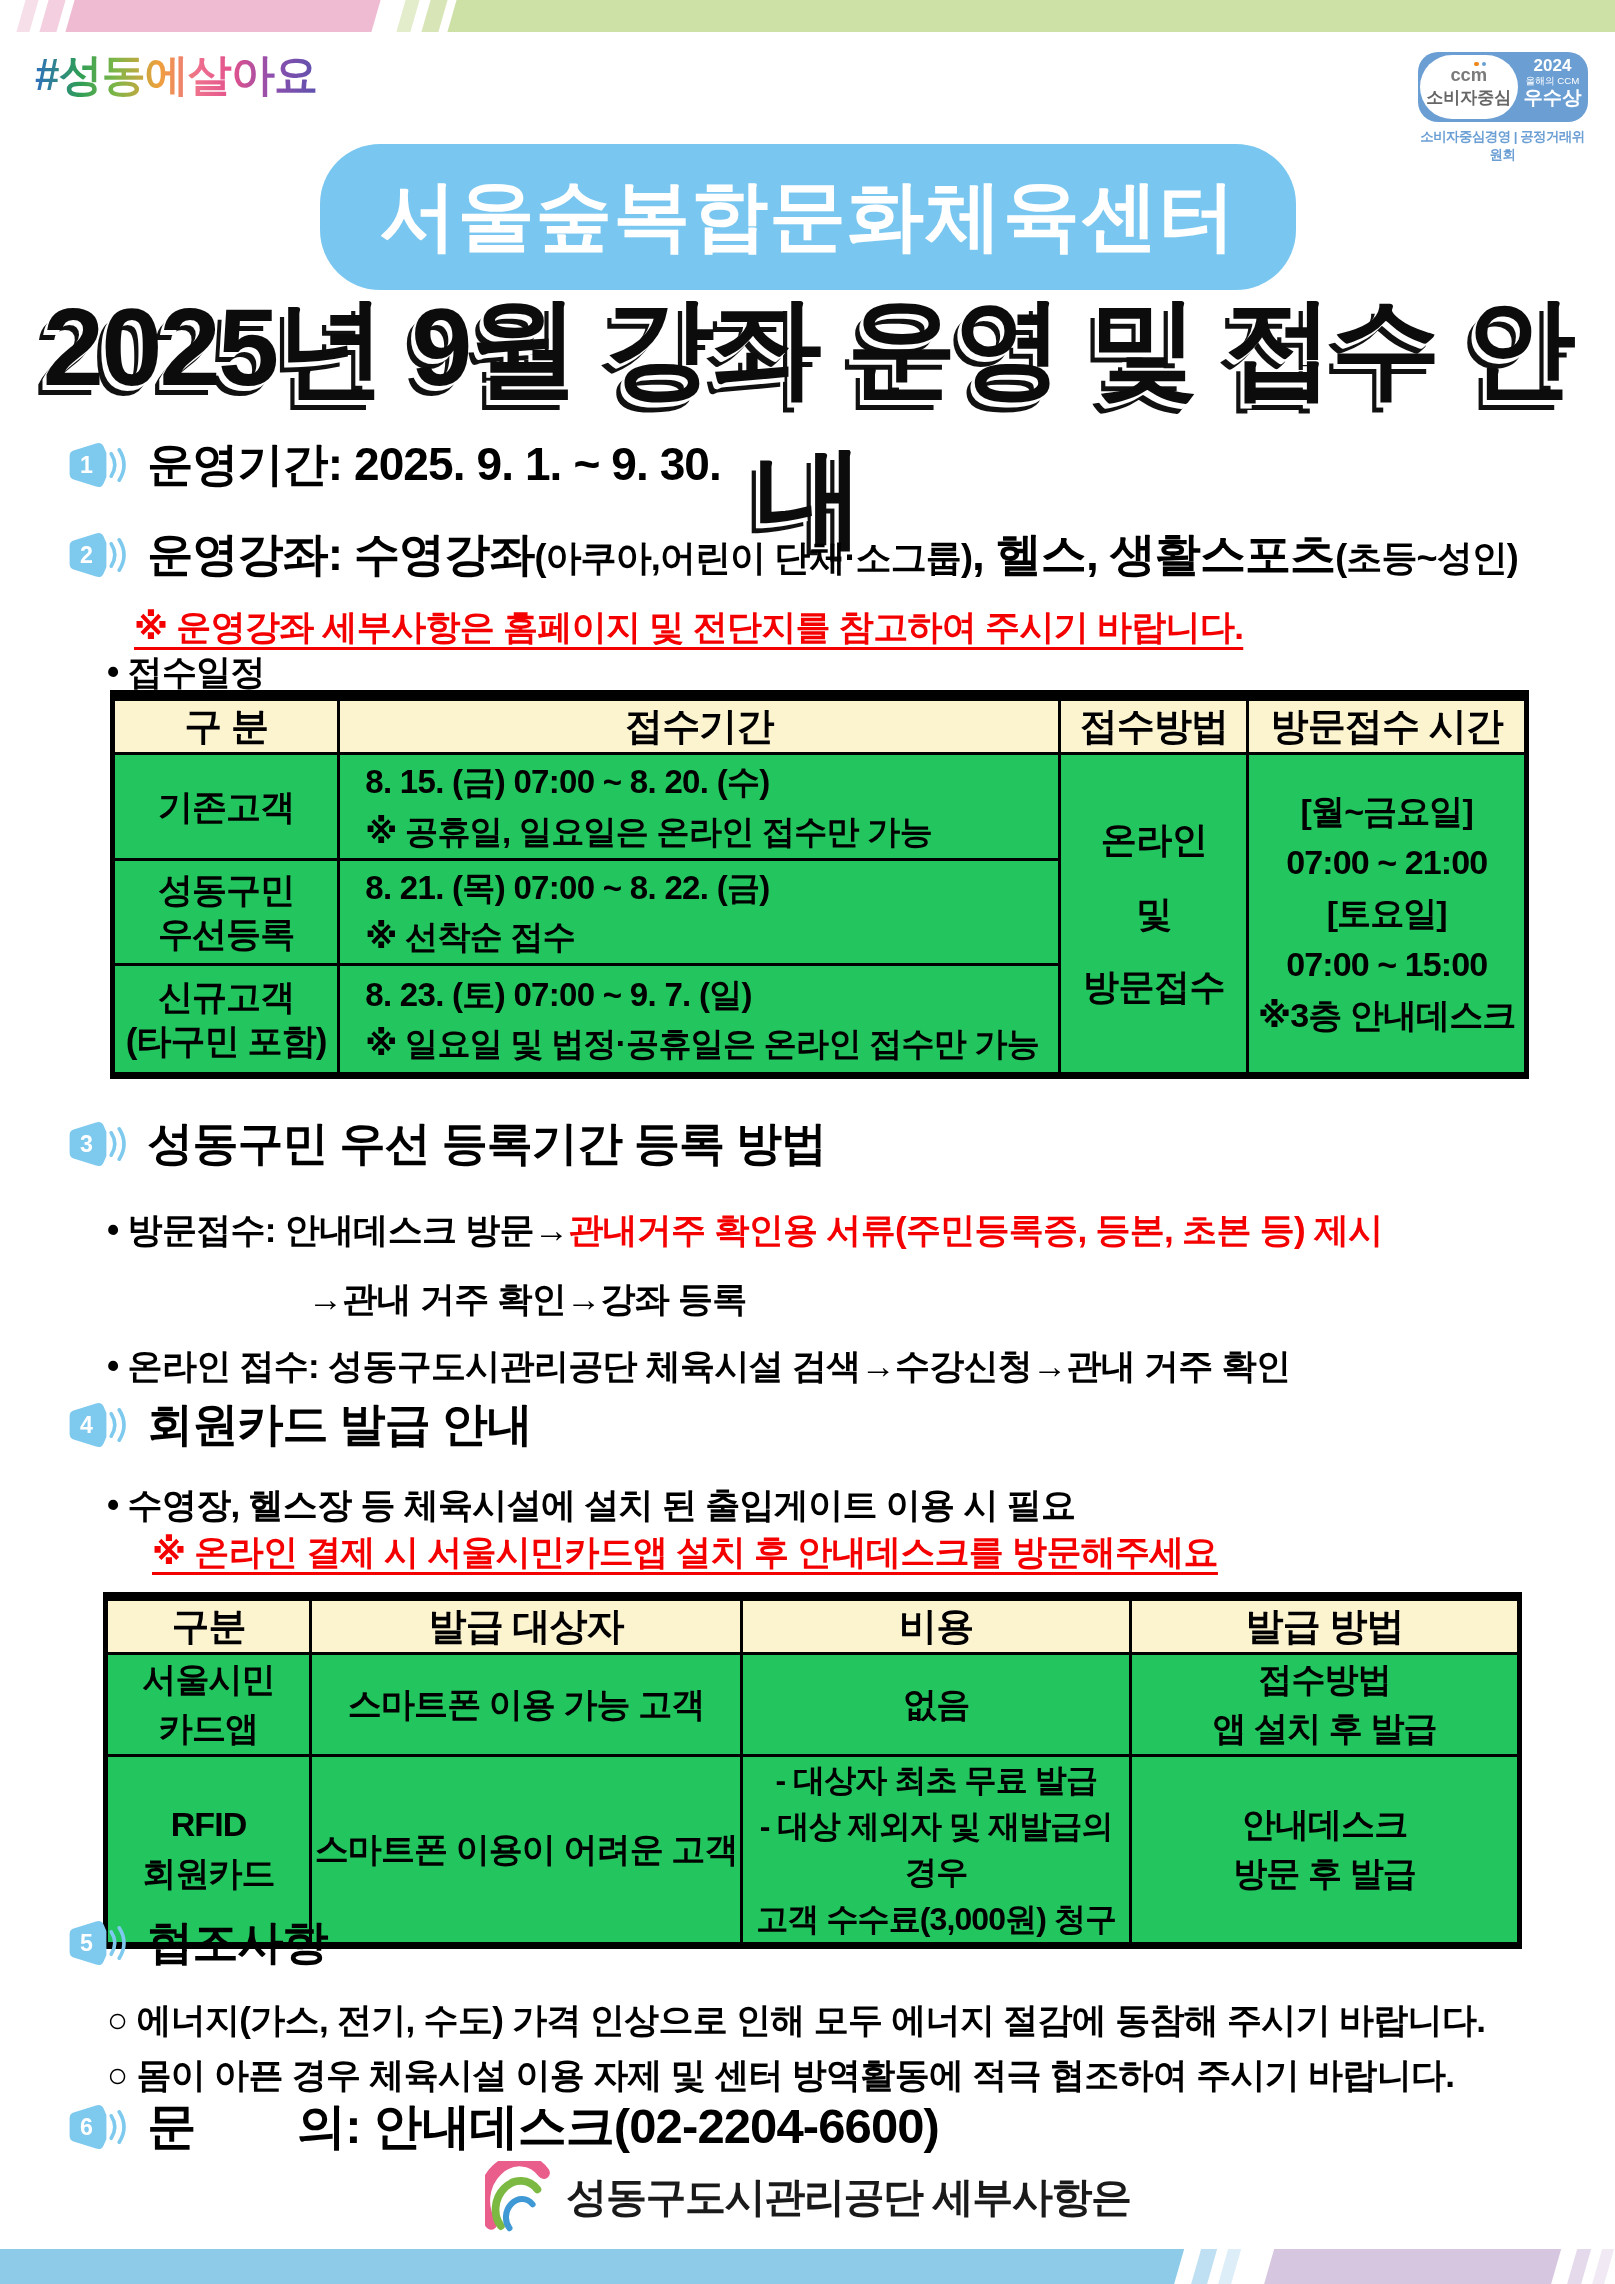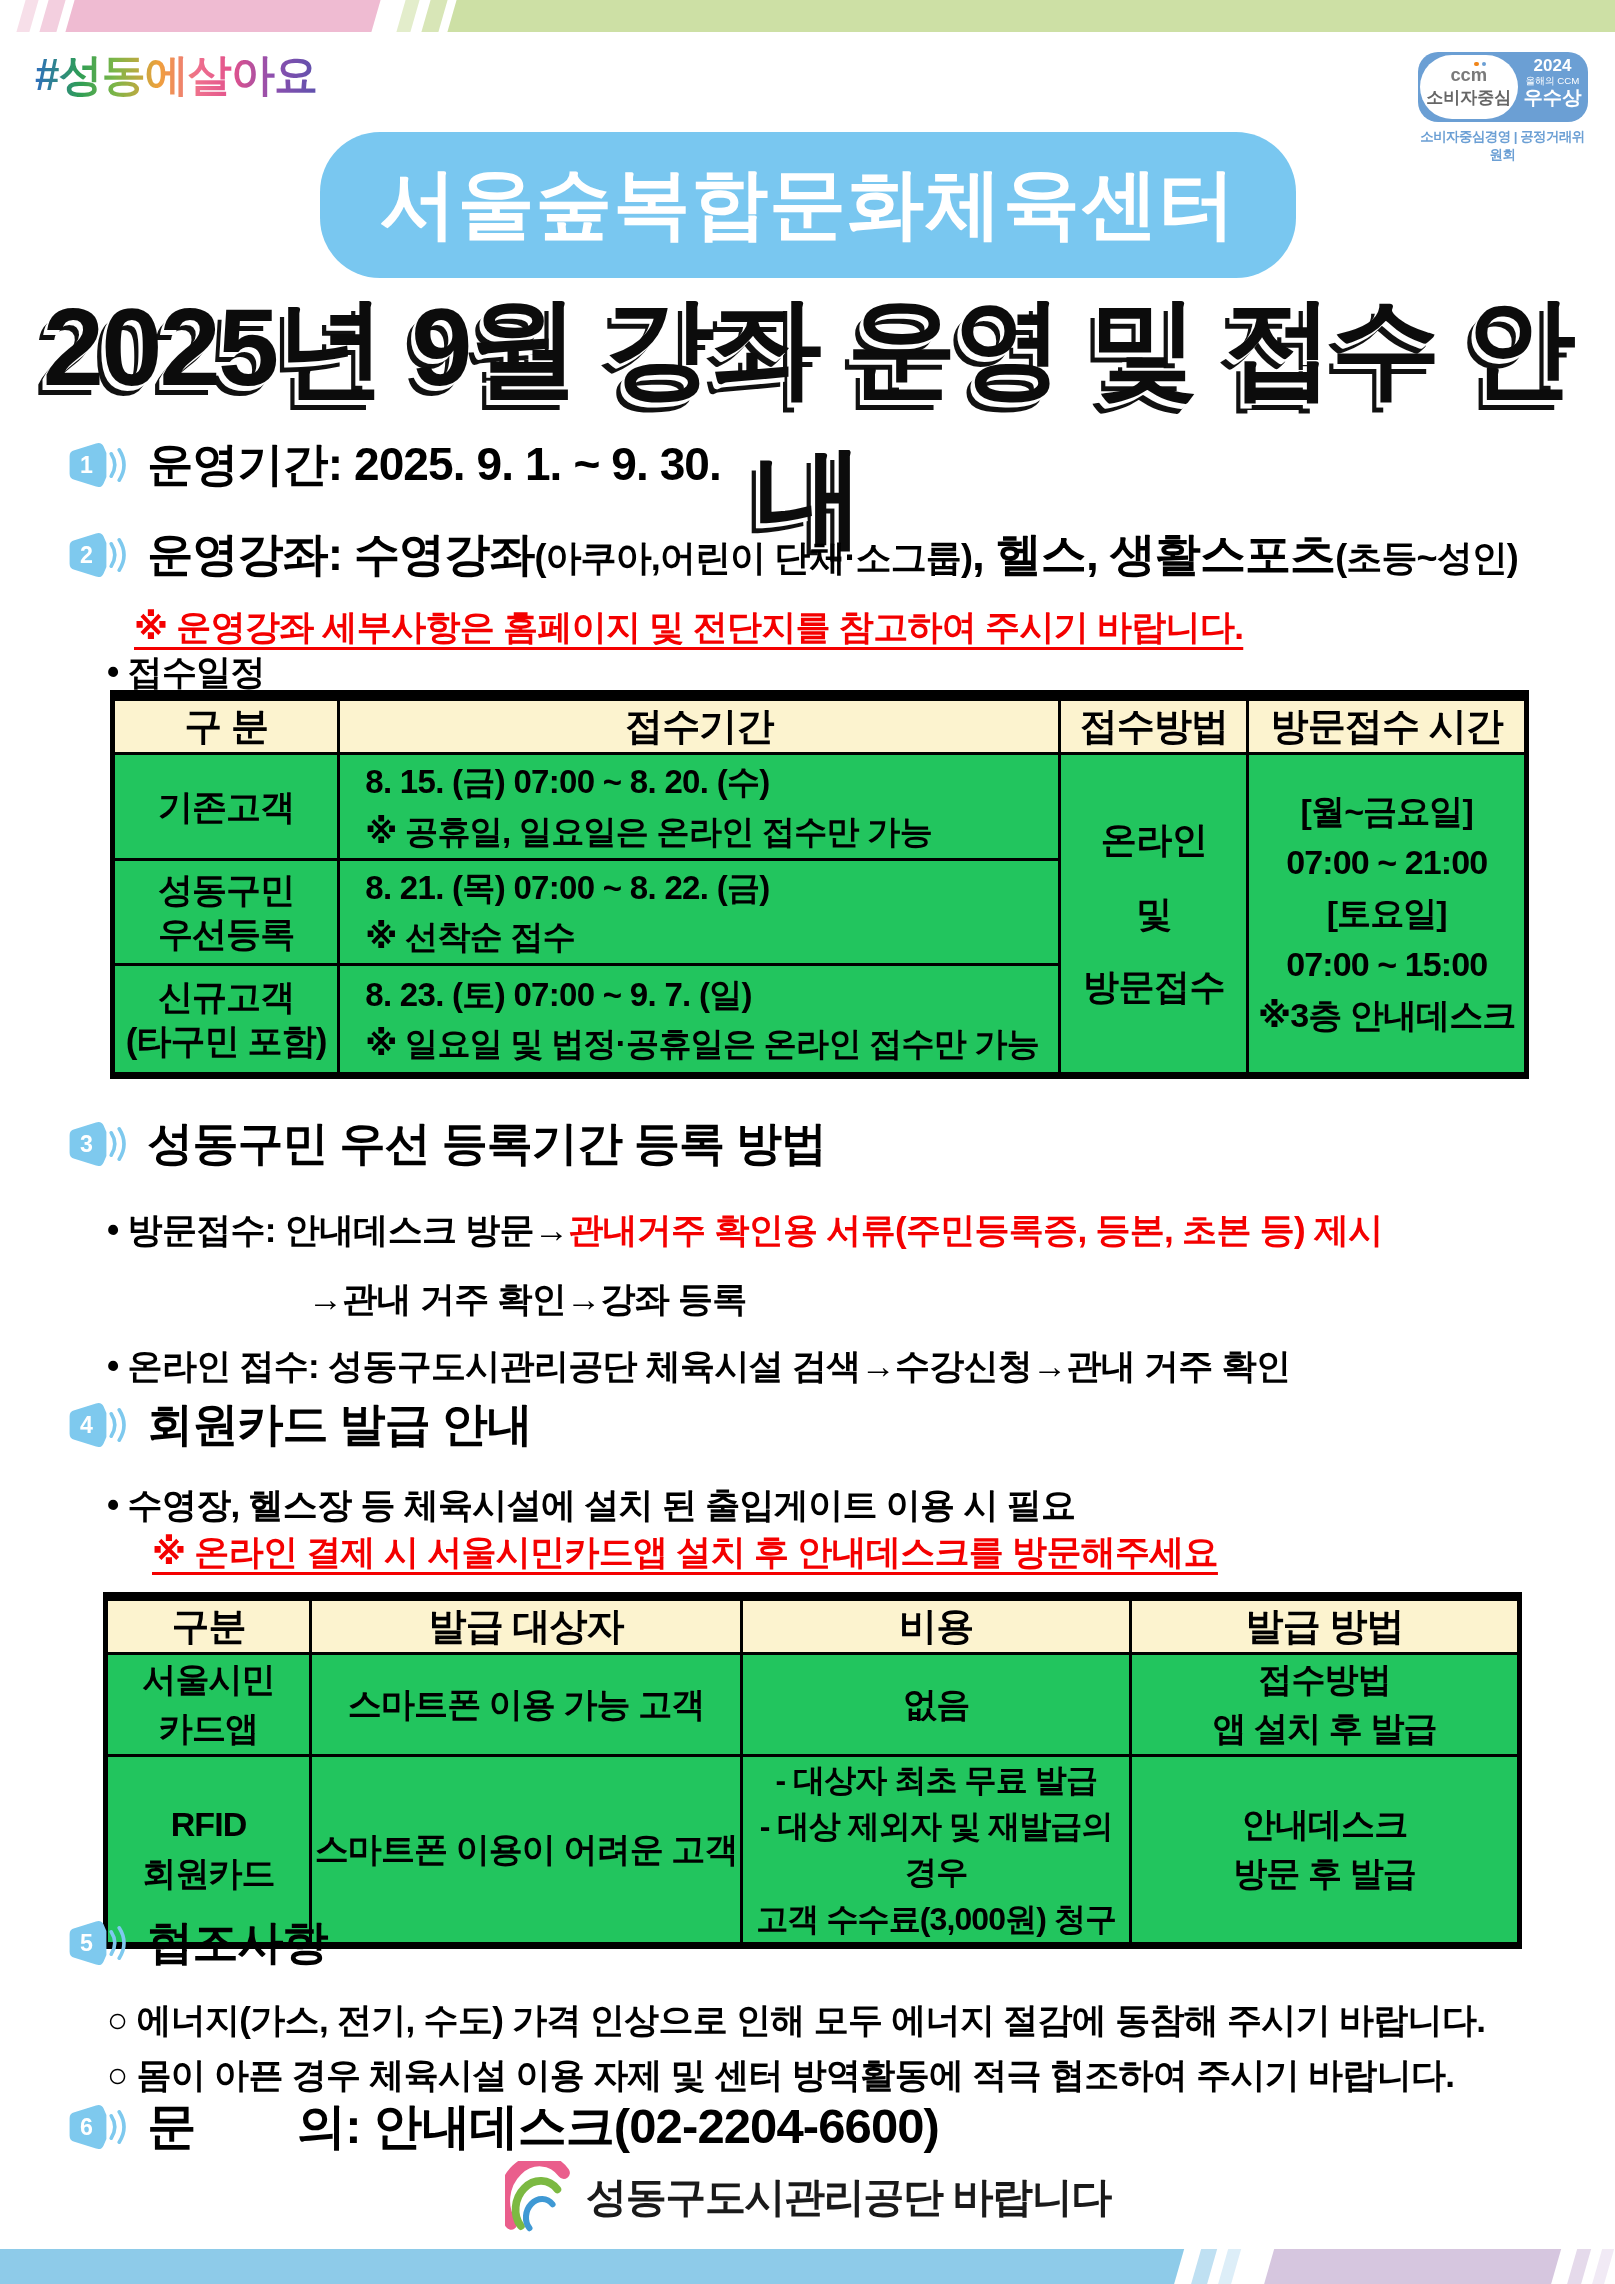--- a/index.html
+++ b/index.html
@@ -29,21 +29,21 @@
   .ccm-dot1{ right:8.3px; background:#f08519; }
   .ccm-dot2{ right:0.9px;  background:#6b9fd4; }
   .ccm-label { font-size:17px; font-weight:800; color:#666666; margin-top:1.8px; }
   .ccm-right { position:absolute; left:103px; top:4.6px; width:64px; text-align:center; color:#ffffff; }
   .ccm-year { font-size:17px; font-weight:800; line-height:1.1; }
   .ccm-line1 { font-size:9.7px; font-weight:400; line-height:1.25; }
   .ccm-line2 { font-size:19.3px; font-weight:800; line-height:1.15; }
   .ccm-caption { margin-top:6.4px; text-align:center; font-size:13.4px; font-weight:700; color:#6b9fd4; letter-spacing:-0.5px; }
 
   
-  .banner { position:absolute; top:132px; left:0; right:0; margin:0 auto; width:fit-content;
+  .banner { position:absolute; top:132px; left:0; right:0; margin:12px auto; width:fit-content;
             background:#79c7f0; color:#ffffff; border-radius:60px;
             font-size:77px; font-weight:900; letter-spacing:0.9px; padding:21px 60px;text-align:right; }
   .main-title { position:absolute; top:274px; width:100%; text-align:center;
                 font-size:110px; font-weight:900; letter-spacing:-2.8px; color:#0c0c0c;
                 text-shadow:-4.1px 5px 0 #ffffff, -8.3px 10px 0 #111111; }
 
   
   .sec { position:absolute; display:flex; align-items:center; gap:19.3px; }
   .sec-icon { width:64px; height:54px; flex:0 0 auto; }
   .sec-head { font-size:46px; font-weight:800; color:#000000; letter-spacing:-0.9px; }
@@ -260,21 +260,21 @@
   </div>
 
   <div class="footer">
     <svg width="69" height="72" viewBox="0 0 120 130">
       <g transform="rotate(14 60 65)">
         <path d="M22 124 A52 60 0 0 1 92 12" stroke="#ea5e8c" stroke-width="22" fill="none" stroke-linecap="round"></path>
         <path d="M40 124 A38 44 0 0 1 88 44" stroke="#7cb942" stroke-width="14" fill="none" stroke-linecap="round"></path>
         <path d="M56 124 A24 28 0 0 1 86 72" stroke="#3f99d4" stroke-width="11" fill="none" stroke-linecap="round"></path>
       </g>
     </svg>
-    <div class="footer-org">성동구도시관리공단 바랍니다</div>
+    <div class="footer-org">성동구도시관리공단 세부사항은</div>
   </div>
 
   <div class="bar-b" style="left:-18.4px;width:1197px;background:#8ecbe9;"></div>
   <div class="bar-b" style="left:1196px;width:15.7px;background:#bfe0f2;"></div>
   <div class="bar-b" style="left:1223px;width:13px;background:#ddeef8;"></div>
   <div class="bar-b" style="left:1269px;width:287px;background:#d6c6df;"></div>
   <div class="bar-b" style="left:1572px;width:14px;background:#e5daeb;"></div>
   <div class="bar-b" style="left:1597px;width:12px;background:#f1eaf5;"></div>
 
 </div>

